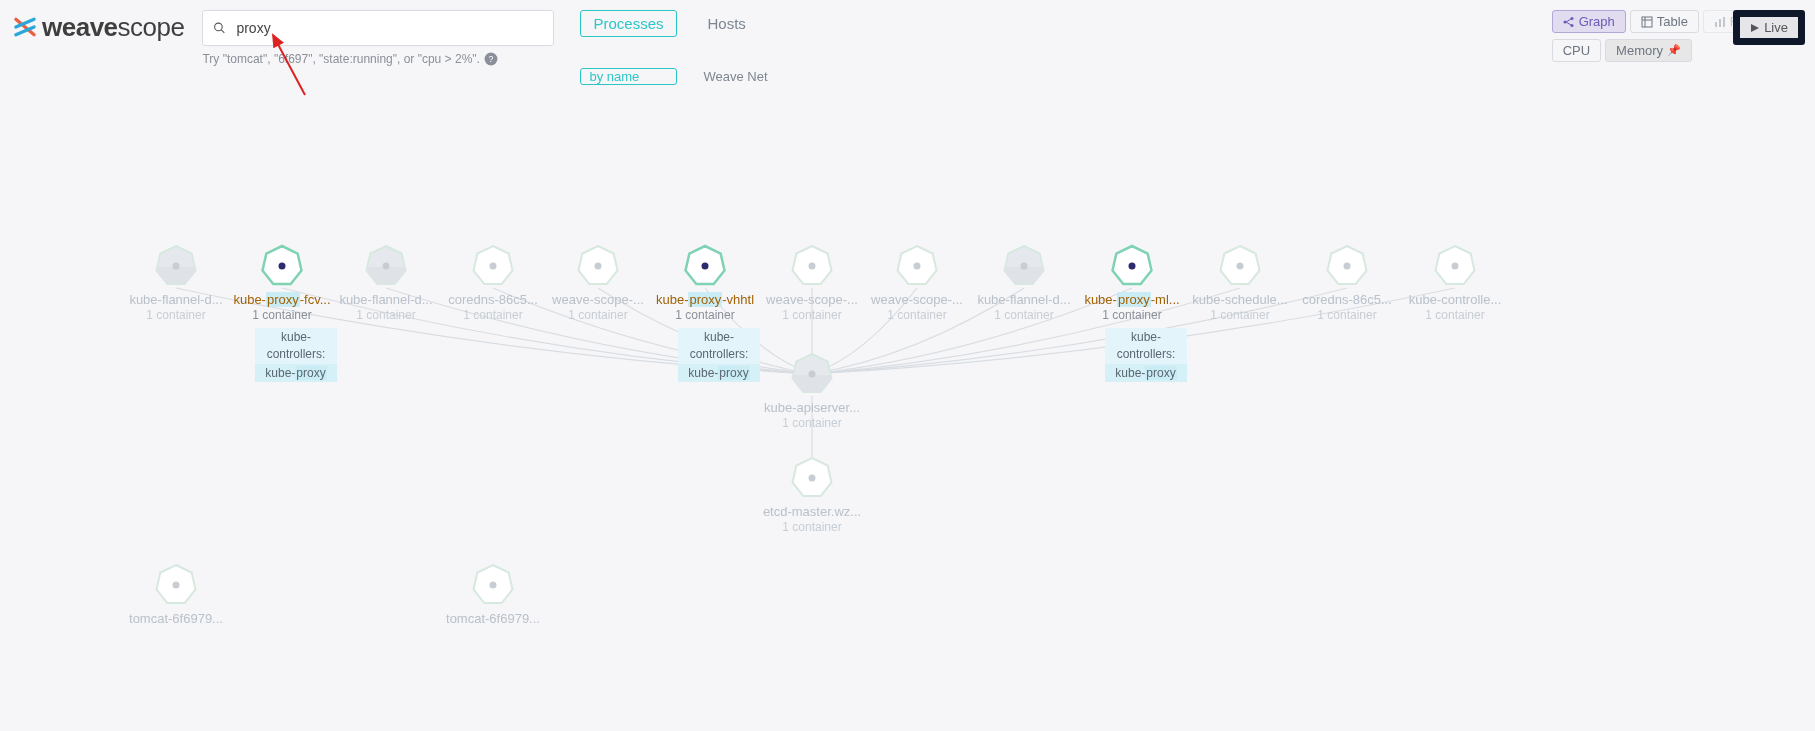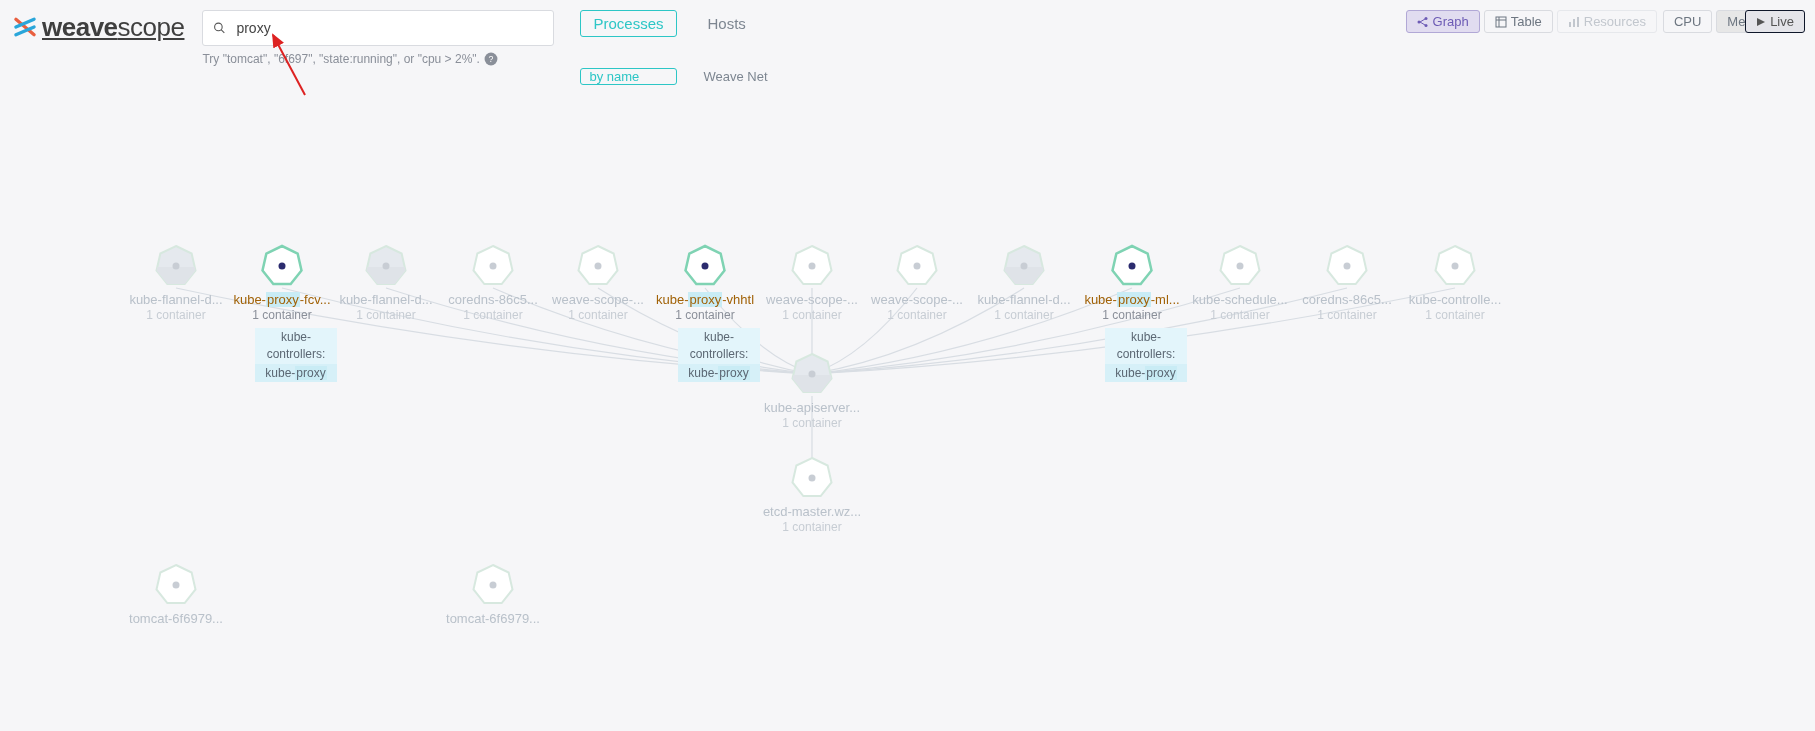--- a/index.html
+++ b/index.html
@@ -1,40 +1,40 @@
 <!DOCTYPE html>
 <html><head>
 <meta charset="utf-8">
 <style>
   html,body{margin:0;padding:0;width:1815px;height:731px;font-family:"Helvetica Neue",Arial,sans-serif;background:#f6f6f8;overflow:hidden;color:#5b6773;}
   .header{display:flex;align-items:flex-start;padding:10px 12px 0 12px;position:relative;}
   .logo{display:flex;align-items:center;height:34px;margin-right:18px;}
   .logo svg{height:26px;width:auto;}
-  .logo-text{font-size:26px;font-weight:400;letter-spacing:-.5px;color:#3f3f3f;margin-left:4px;text-decoration:underline;}
+  .logo-text{font-size:26px;font-weight:400;letter-spacing:-.5px;color:#3f3f3f;margin-left:4px;}
   .logo-text b{font-weight:700;}
   .search-wrap{display:flex;flex-direction:column;margin-right:26px;}
   .search-box{display:flex;align-items:center;width:330px;height:34px;background:#fff;border:1px solid #d9dbe0;border-radius:3px;padding:0 10px;}
   .search-box svg{width:14px;height:14px;stroke:#555;margin-right:8px;}
   .search-box input{border:0;outline:0;font-size:14px;color:#444;background:transparent;width:100%;}
   .search-hint{font-size:12px;color:#8a8f99;margin-top:6px;display:flex;align-items:center;}
   .search-hint svg{width:14px;height:14px;margin-left:4px;fill:#8a8f99;}
   .topo-col{display:flex;flex-direction:column;gap:6px;margin-right:18px;}
   .topo-main{font-size:15px;padding:4px 12px;border:1px solid transparent;border-radius:3px;cursor:pointer;}
   .topo-sub{font-size:13px;padding:0 8px;border:1px solid transparent;border-radius:3px;cursor:pointer;margin-top:25px;}
   .sel-teal{border-color:#2dc6c6;color:#2dc6c6;}
   .sel-purple{border-color:#b1a8d6;background:#dcd6ef;color:#6d5bb5;}
   .unsel{color:#7d8691;}
-  .right-controls{margin-left:auto;display:flex;gap:6px;align-items:flex-start;}
+  .right-controls{margin-left:auto;display:flex;flex-direction:column;gap:6px;align-items:flex-start;}
   .ctrl-row{display:flex;gap:4px;}
   .ctrl-btn{display:flex;align-items:center;gap:4px;font-size:13px;padding:3px 10px;border:1px solid #d9dbe0;border-radius:3px;cursor:pointer;color:#6d7681;}
   .ctrl-btn.active{background:#e1dcf0;border-color:#b1a8d6;color:#6d5bb5;}
   .ctrl-btn.disabled{color:#c2c7ce;border-color:#e6e8ec;cursor:default;}
   .ctrl-btn.mem{background:#e7e7e7;}
   .pin{color:#e07b00;font-size:11px;}
-  .live-btn{position:absolute;right:10px;top:10px;display:flex;align-items:center;gap:4px;background:#e5e5ea;border:1px solid #0f172a;border-radius:3px;padding:3px 10px;font-size:13px;color:#555;cursor:pointer;}
+  .live-btn{position:absolute;right:10px;top:10px;display:flex;align-items:center;gap:4px;background:#e5e5ea;border:7px solid #0f172a;border-radius:3px;padding:3px 10px;font-size:13px;color:#555;cursor:pointer;}
   .live-btn svg{width:10px;height:10px;fill:#555;}
   .canvas{position:absolute;left:0;top:0;width:1815px;height:731px;pointer-events:none;}
   .node{position:absolute;width:110px;text-align:center;font-size:13px;pointer-events:auto;cursor:pointer;transform:translateX(-55px);}
   .node-shape{width:44px;height:44px;margin:0 auto 4px;position:relative;}
   .hept{position:absolute;inset:0;}
   .dot{position:absolute;left:50%;top:50%;width:7px;height:7px;border-radius:50%;transform:translate(-50%,-50%);}
   .node-label{color:#a16207;white-space:nowrap;overflow:hidden;text-overflow:ellipsis;}
   .node-sub{color:#8a8f99;font-size:12px;margin-top:1px;}
   .node.dim .node-label{color:#b9c1ca;}
   .node.dim .node-sub{color:#c7cdd4;}

